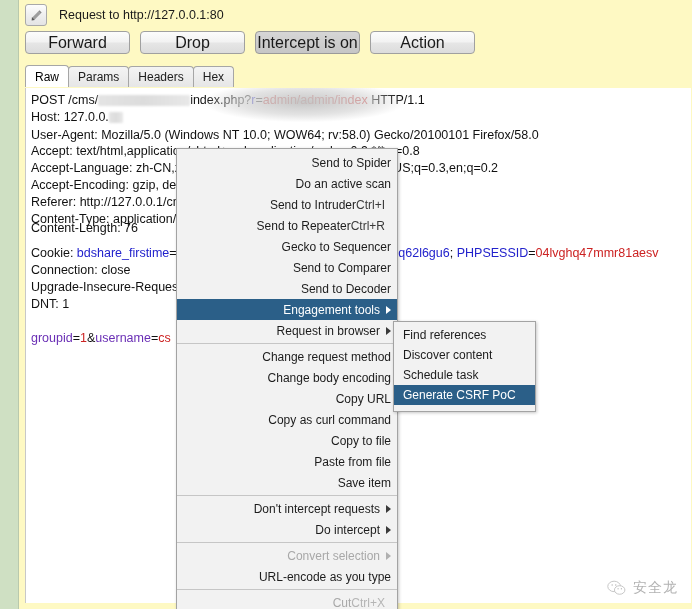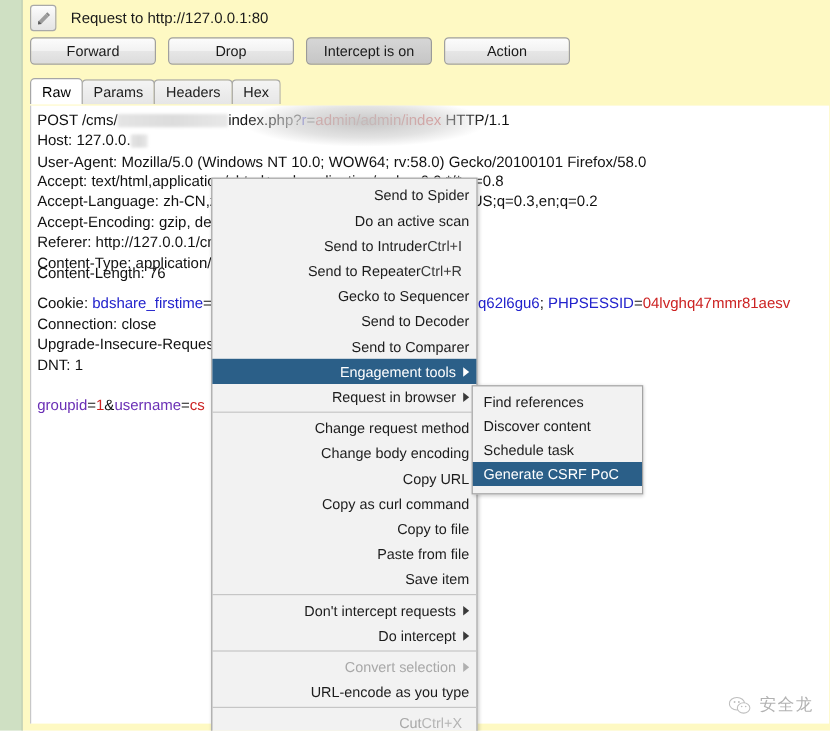--- a/index.html
+++ b/index.html
@@ -65,21 +65,21 @@
     display: flex;
     gap: 10px;
   }
   .btn {
     height: 23px;
     min-width: 98px;
     padding: 0 24px;
     border: 1px solid #a0a0a0;
     border-radius: 4px;
     background: linear-gradient(to bottom, #fcfcfc 0%, #f2f2f2 48%, #e6e6e6 52%, #dcdcdc 100%);
-    font-size: 12px;
+    font-size: 16px;
     color: #1a1a1a;
     display: flex; align-items: center; justify-content: center;
     box-sizing: border-box;
     white-space: nowrap;
     font-family: "Liberation Sans", sans-serif;
   }
   .btn.pressed {
     background: linear-gradient(to bottom, #d6d6d6 0%, #cecece 50%, #c6c6c6 100%);
     border-color: #9a9a9a;
   }
@@ -310,24 +310,24 @@
         <span class="accel">Ctrl+I</span>
       </div>
       <div class="ctx-item">
         <span class="label">Send to Repeater</span>
         <span class="accel">Ctrl+R</span>
       </div>
       <div class="ctx-item">
         <span class="label">Gecko to Sequencer</span>
       </div>
       <div class="ctx-item">
+        <span class="label">Send to Comparer</span>
+      </div>
+      <div class="ctx-item">
         <span class="label">Send to Decoder</span>
-      </div>
-      <div class="ctx-item">
-        <span class="label">Send to Comparer</span>
       </div>
       <div class="ctx-item selected">
         <span class="label">Engagement tools</span>
         <span class="arrow"></span>
       </div>
       <div class="ctx-item">
         <span class="label">Request in browser</span>
         <span class="arrow"></span>
       </div>
       <div class="ctx-sep"></div>

